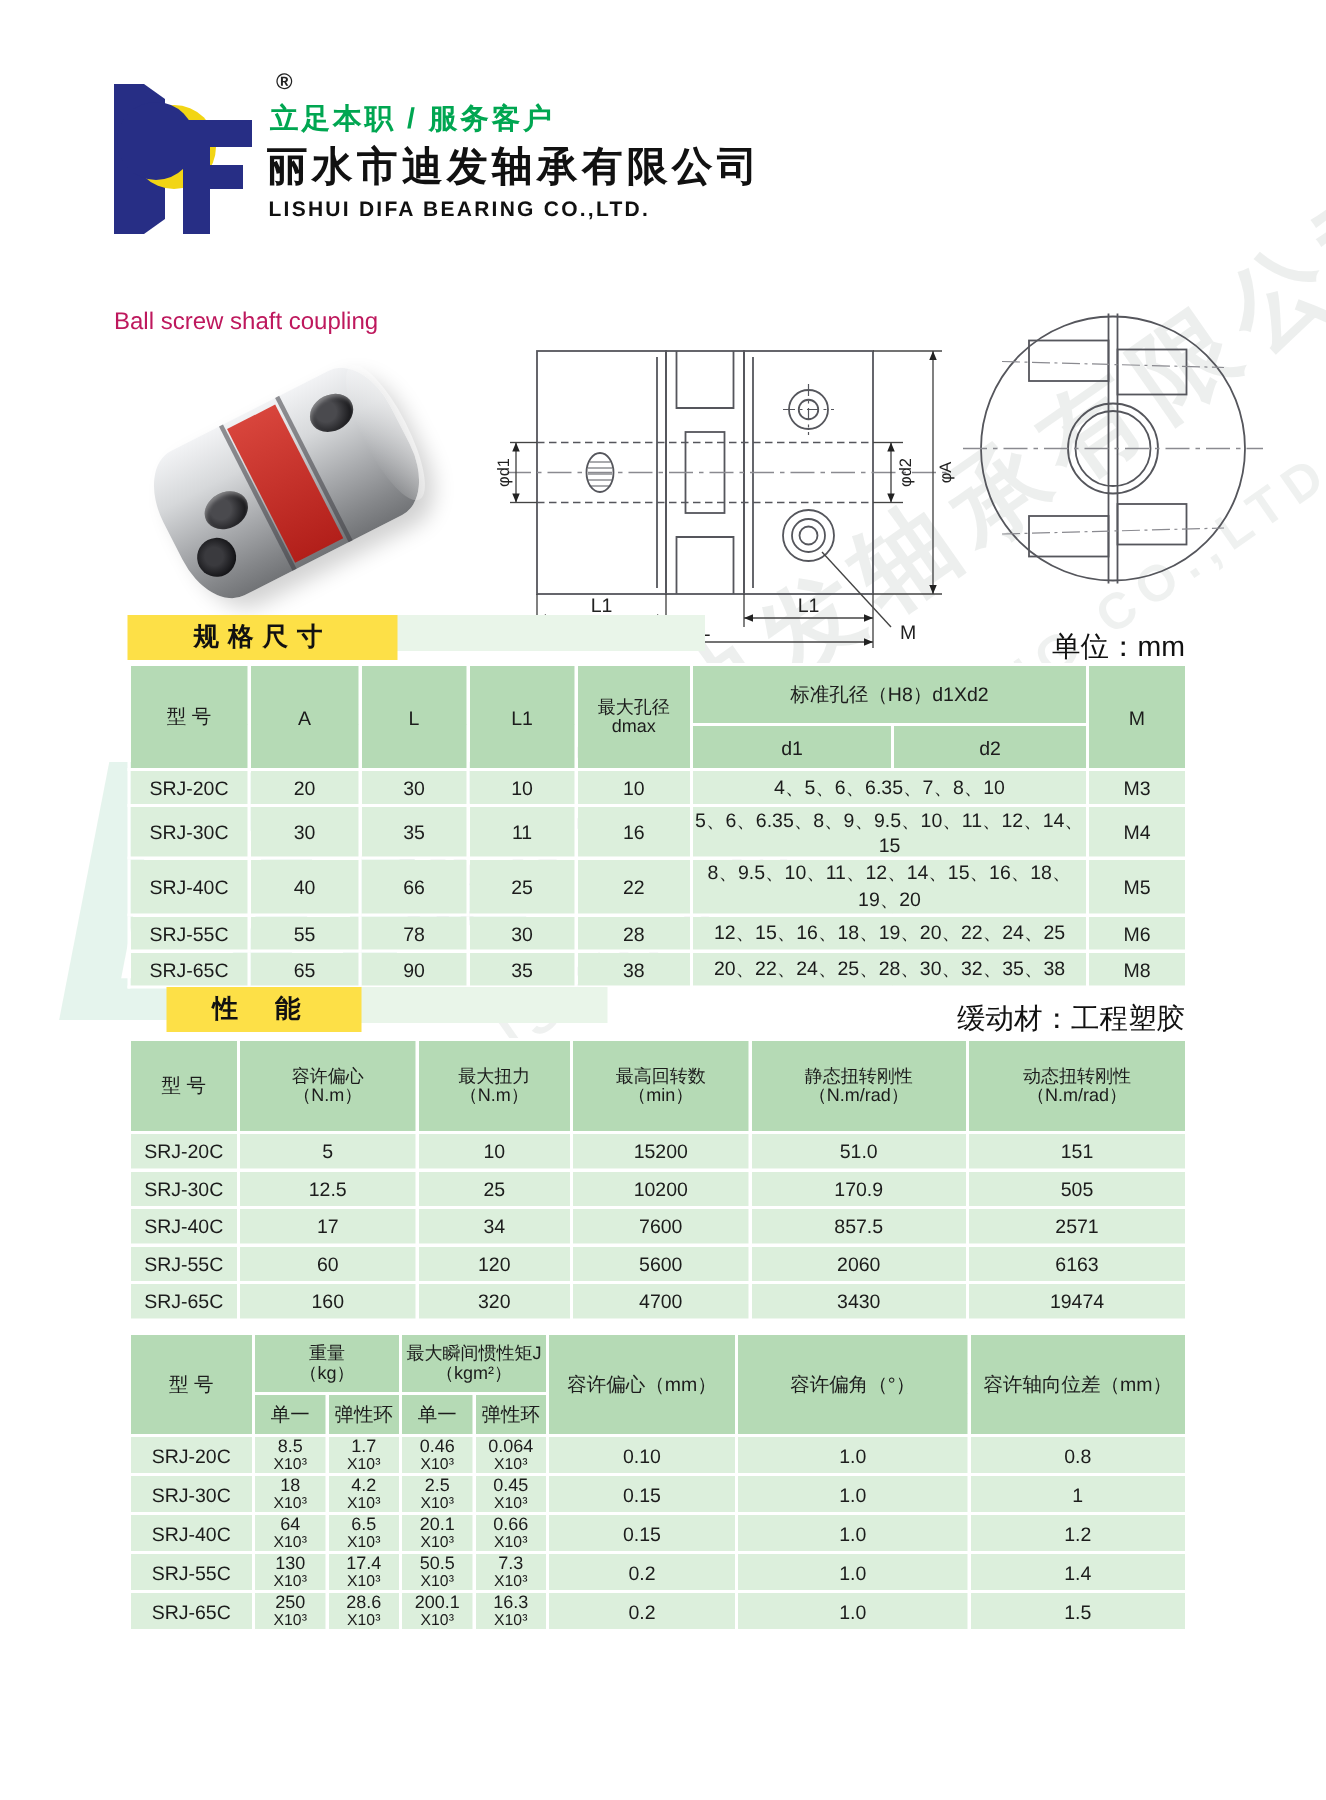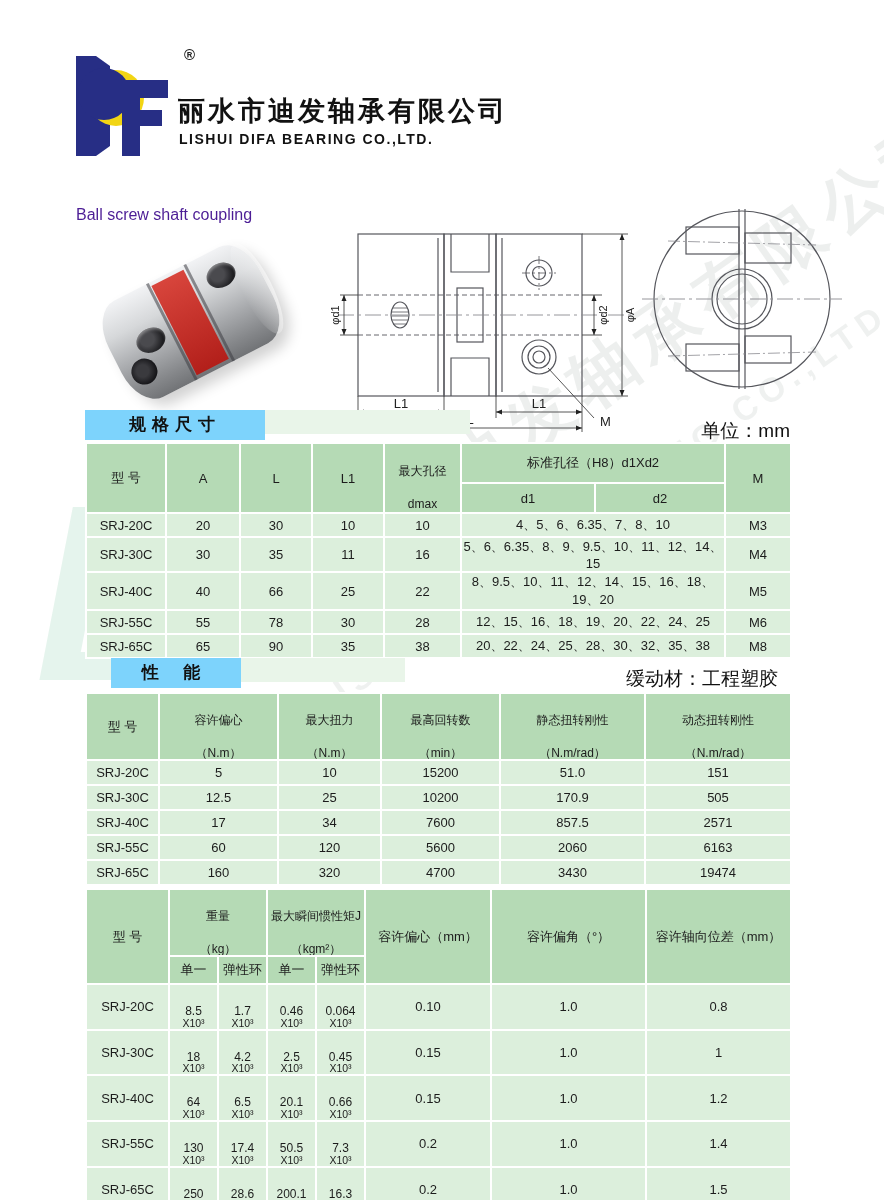--- a/index.html
+++ b/index.html
@@ -8,46 +8,46 @@
   .abs{position:absolute;}
 
   
   .slogan{color:#00a651;font-weight:bold;font-size:19px;letter-spacing:2px;}
   .company-cn{color:#111;font-weight:bold;font-size:27px;letter-spacing:3px;}
   .company-en{color:#111;font-weight:bold;font-size:14px;letter-spacing:1.5px;}
   .regmark{font-size:15px;color:#222;font-weight:bold;}
 
   
   .title-cn{font-size:24px;font-weight:bold;color:#0a0a0a;letter-spacing:1px;}
-  .title-en{font-size:16px;color:#4c1d95;}
+  .title-en{font-size:16px;color:#be185d;}
 
   
   .wm{pointer-events:none;white-space:nowrap;font-weight:bold;}
   .wm-cn{font-size:66px;letter-spacing:10px;color:rgba(135,145,140,0.15);
          transform:rotate(-35deg);transform-origin:left center;}
   .wm-en{font-size:34px;letter-spacing:7px;color:rgba(135,145,140,0.13);
          transform:rotate(-35deg);transform-origin:left center;}
   .wm-df{font-size:250px;font-style:italic;color:rgba(0,150,80,0.10);}
 
   
   .banner-ext{position:absolute;background:#e9f5e9;height:24px;}
-  .banner-label{position:absolute;background:#7dd3fc;height:30px;line-height:30px;
+  .banner-label{position:absolute;background:#fde047;height:30px;line-height:30px;
                 text-align:center;font-size:17px;font-weight:bold;color:#111;letter-spacing:6px;}
   .side-note{font-size:19px;color:#111;}
 
   
   table.t{border-collapse:collapse;table-layout:fixed;}
   table.t th,table.t td{border:2px solid #fff;text-align:center;vertical-align:middle;
                         padding:0;overflow:hidden;}
   table.t th{background:#b5dab5;font-weight:normal;font-size:13px;color:#1c1c1c;}
   table.t td{background:#dcefdc;font-size:13px;color:#1c1c1c;}
   tr.hA{height:40px;} tr.hB{height:30px;} tr.r24{height:24px;} tr.r25{height:25px;}
   tr.hC{height:62px;} tr.hD{height:28px;} tr.r26{height:26px;}
   .two-line{line-height:1.25;}
-  .cell-sm{font-size:12px;line-height:1.05;display:block;margin-top:20px;}
+  .cell-sm{font-size:12px;line-height:1.05;display:block;}
   .cell-mult{font-size:10.5px;line-height:1.05;display:block;color:#1c1c1c;}
   .bores{font-size:12px;}
   .note-bullet{display:inline-block;width:10px;height:10px;background:#8fcf8f;margin-right:6px;}
   .note-text{font-size:13.5px;color:#111;}
 
   
   .photo{width:210px;height:155px;}
   .p-rot{position:absolute;left:18px;top:20px;width:170px;height:108px;transform:rotate(-27deg);}
   .p-body{position:absolute;left:0;top:0;width:170px;height:108px;border-radius:26px/40px;
           background:linear-gradient(180deg,#f2f3f5 0%,#d6d8da 30%,#a9abae 60%,#85878a 85%,#717376 100%);
@@ -78,20 +78,21 @@
 
   <div class="abs" style="left:70px;top:50px;width:110px;height:112px;">
     <svg width="110" height="112" viewBox="0 0 110 112">
       <path d="M6,6 h20 l14,10 v80 l-14,10 h-20 z" fill="#272e85"></path>
       <circle cx="46" cy="48" r="28" fill="#f2d514"></circle>
       <circle cx="34" cy="44" r="26" fill="#272e85"></circle>
       <path d="M52,30 h46 v18 h-28 v12 h22 v16 h-22 v30 h-18 z" fill="#272e85"></path>
     </svg>
   </div>
   <div class="abs regmark" style="left:184px;top:46px;">®</div>
+  <div class="abs slogan" style="left:180px;top:66px;">立足本职 / 服务客户</div>
   <div class="abs company-cn" style="left:178px;top:93px;">丽水市迪发轴承有限公司</div>
   <div class="abs company-en" style="left:179px;top:131px;">LISHUI DIFA BEARING CO.,LTD.</div>
 
   <div class="abs title-en" style="left:76px;top:206px;">Ball screw shaft coupling</div>
 
   <div class="abs photo" style="left:88px;top:248px;">
     <div class="p-rot">
       <div class="p-body"></div>
       <div class="p-red"></div>
       <div class="p-seg" style="left:62px;"></div>
@@ -262,21 +263,21 @@
           <td colspan="2" class="bores">20、22、24、25、28、30、32、35、38</td>
           <td>M8</td>
         </tr>
   </tbody>
     </table>
 
 
   <div class="abs" style="left:85px;top:656px;width:705px;height:34px;">
     <div class="banner-ext" style="left:100px;top:2px;width:220px;"></div>
     <div class="banner-label" style="left:26px;top:2px;width:130px;letter-spacing:10px;">性 能</div>
-    <div class="abs side-note" style="right:12px;top:10px;">缓动材：工程塑胶</div>
+    <div class="abs side-note" style="right:0;top:10px;">缓动材：工程塑胶</div>
   </div>
 
   <table class="t abs" style="left:85px;top:692px;width:705px;">
     <colgroup>
         <col style="width:73px">
         <col style="width:119px">
         <col style="width:103px">
         <col style="width:119px">
         <col style="width:145px">
         <col style="width:146px">

